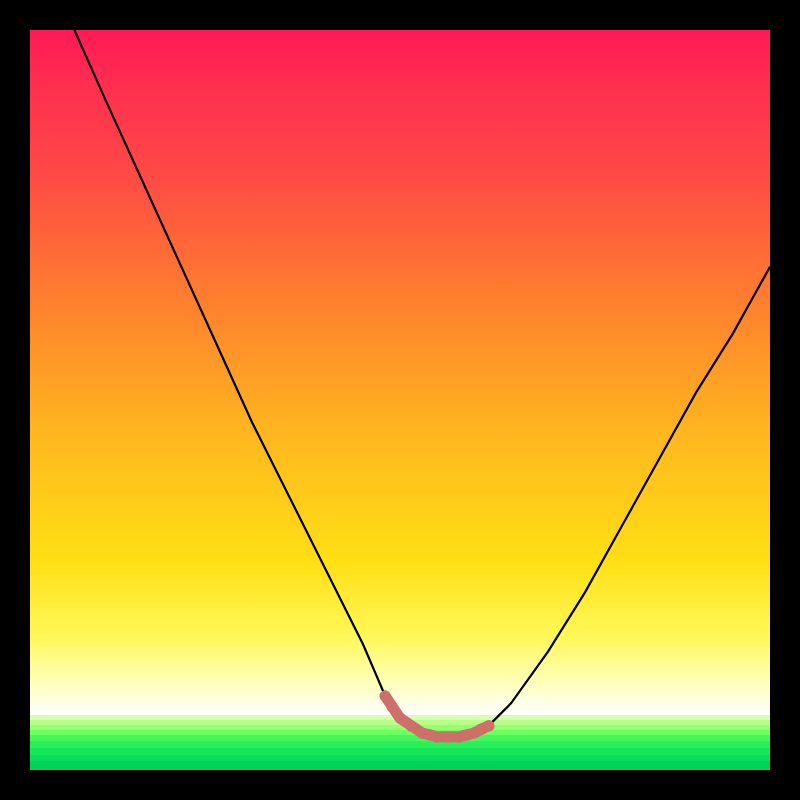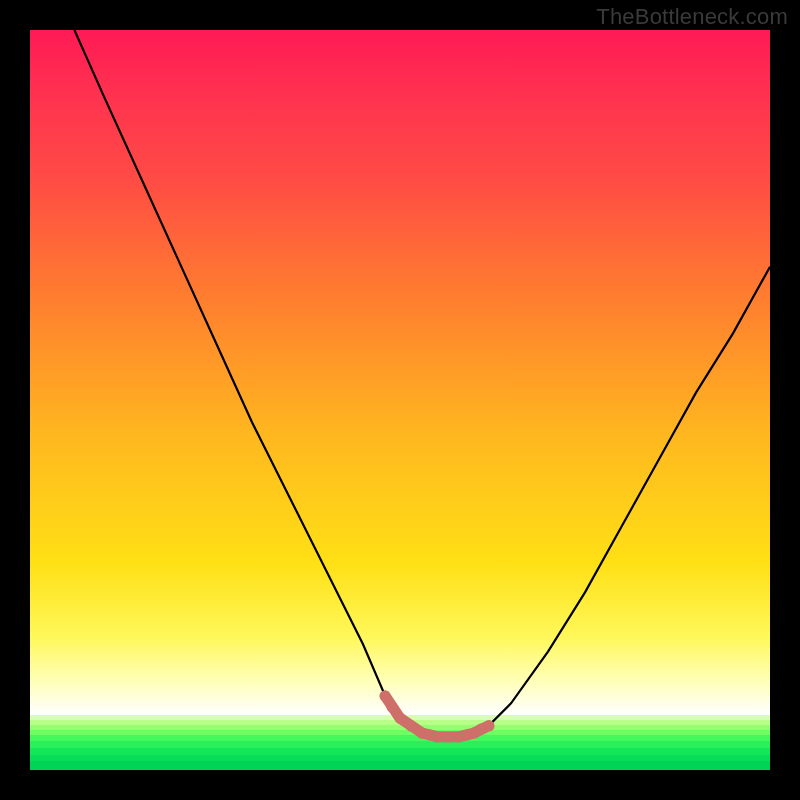--- a/index.html
+++ b/index.html
@@ -136,14 +136,13 @@
         <circle cx="418" cy="707" r="5.5"></circle>
         <circle cx="429" cy="707" r="5.5"></circle>
         <circle cx="437" cy="705" r="5.5"></circle>
         <circle cx="444" cy="703" r="5.5"></circle>
         <circle cx="451" cy="699" r="5.5"></circle>
         <circle cx="459" cy="696" r="5.5"></circle>
       </g>
     </svg>
   </div>
 
-  <div class="watermark">TheBottleneck.com</div>
 </div>
 
 </body></html>

